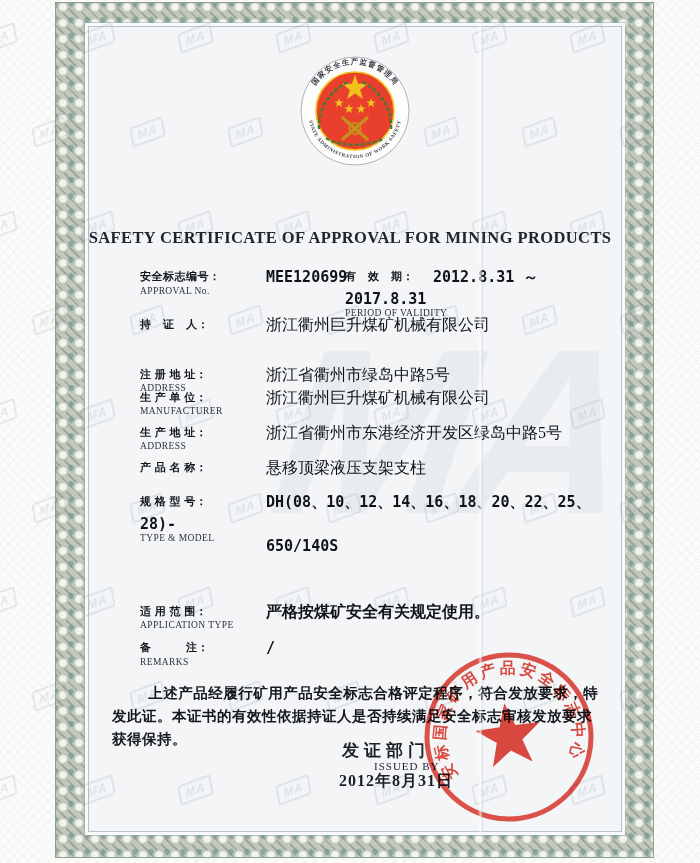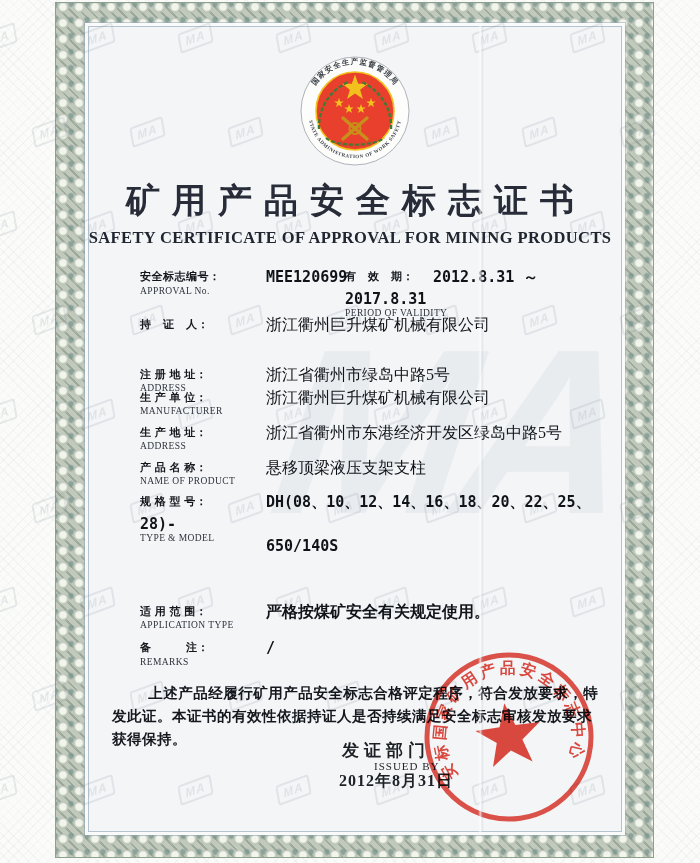--- a/index.html
+++ b/index.html
@@ -185,21 +185,20 @@
       <use href="#star5" transform="translate(62,54) scale(.5)" style="fill:var(--gold)"></use>
       <use href="#star5" transform="translate(72,48) scale(.5)" style="fill:var(--gold)"></use>
       <path d="M 20,74 C 19,54 30,36 49,27" style="stroke:var(--wreath-green);stroke-width:2.4;fill:none;stroke-dasharray:4 2"></path>
       <path d="M 92,74 C 93,54 82,36 63,27" style="stroke:var(--wreath-green);stroke-width:2.4;fill:none;stroke-dasharray:4 2"></path>
       <path d="M 27,83 C 38,92 74,92 85,83" style="stroke:var(--wreath-green);stroke-width:2.2;fill:none;stroke-dasharray:4 2"></path>
       <line x1="44" y1="63" x2="68" y2="84" style="stroke:var(--gold-dark);stroke-width:3.4;stroke-linecap:round"></line>
       <line x1="68" y1="63" x2="44" y2="84" style="stroke:var(--gold-dark);stroke-width:3.4;stroke-linecap:round"></line>
       <circle cx="56" cy="73.5" r="5.5" style="fill:none;stroke:var(--gold-dark);stroke-width:2"></circle>
     </svg>
 
-    <div class="title-cn">矿用产品安全标志证书</div>
     <div class="title-en">SAFETY CERTIFICATE OF APPROVAL FOR MINING PRODUCTS</div>
 
     <div class="frow" style="top:266px">
       <span class="flabel">安全标志编号：</span><span class="fval mono">MEE120699</span>
       <div class="fen">APPROVAL No.</div>
       <div class="vblock">
         <span class="flabel vlabel">有　效　期：</span><span class="fval mono">2012.8.31 ～ 2017.8.31</span>
         <div class="fen">PERIOD OF VALIDITY</div>
       </div>
     </div>
@@ -218,21 +217,20 @@
       <div class="fen">MANUFACTURER</div>
     </div>
 
     <div class="frow" style="top:422px">
       <span class="flabel">生 产 地 址：</span><span class="fval">浙江省衢州市东港经济开发区绿岛中路5号</span>
       <div class="fen">ADDRESS</div>
     </div>
 
     <div class="frow" style="top:457px">
       <span class="flabel">产 品 名 称：</span><span class="fval">悬移顶梁液压支架支柱</span>
-      <div class="fen">NAME OF PRODUCT</div>
     </div>
 
     <div class="frow" style="top:491px">
       <span class="flabel">规 格 型 号：</span><span class="fval mono">DH(08、10、12、14、16、18、20、22、25、28)-</span>
       <div class="val2 fval mono">650/140S</div>
       <div class="fen" style="margin-top:-24px">TYPE &amp; MODEL</div>
     </div>
 
 
     <div class="frow" style="top:601px">

